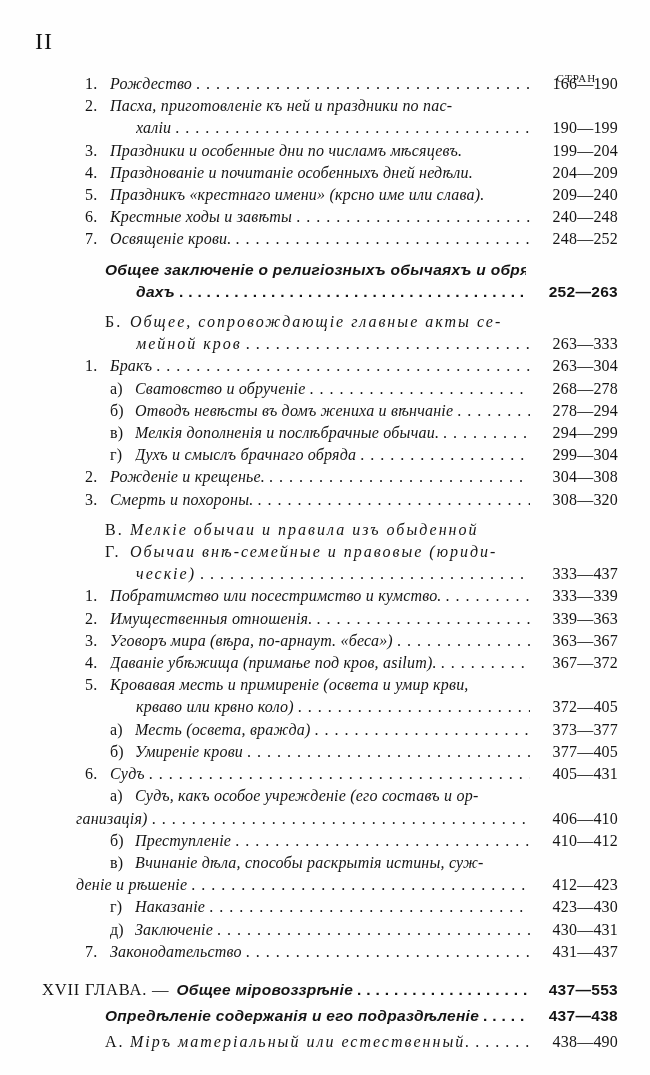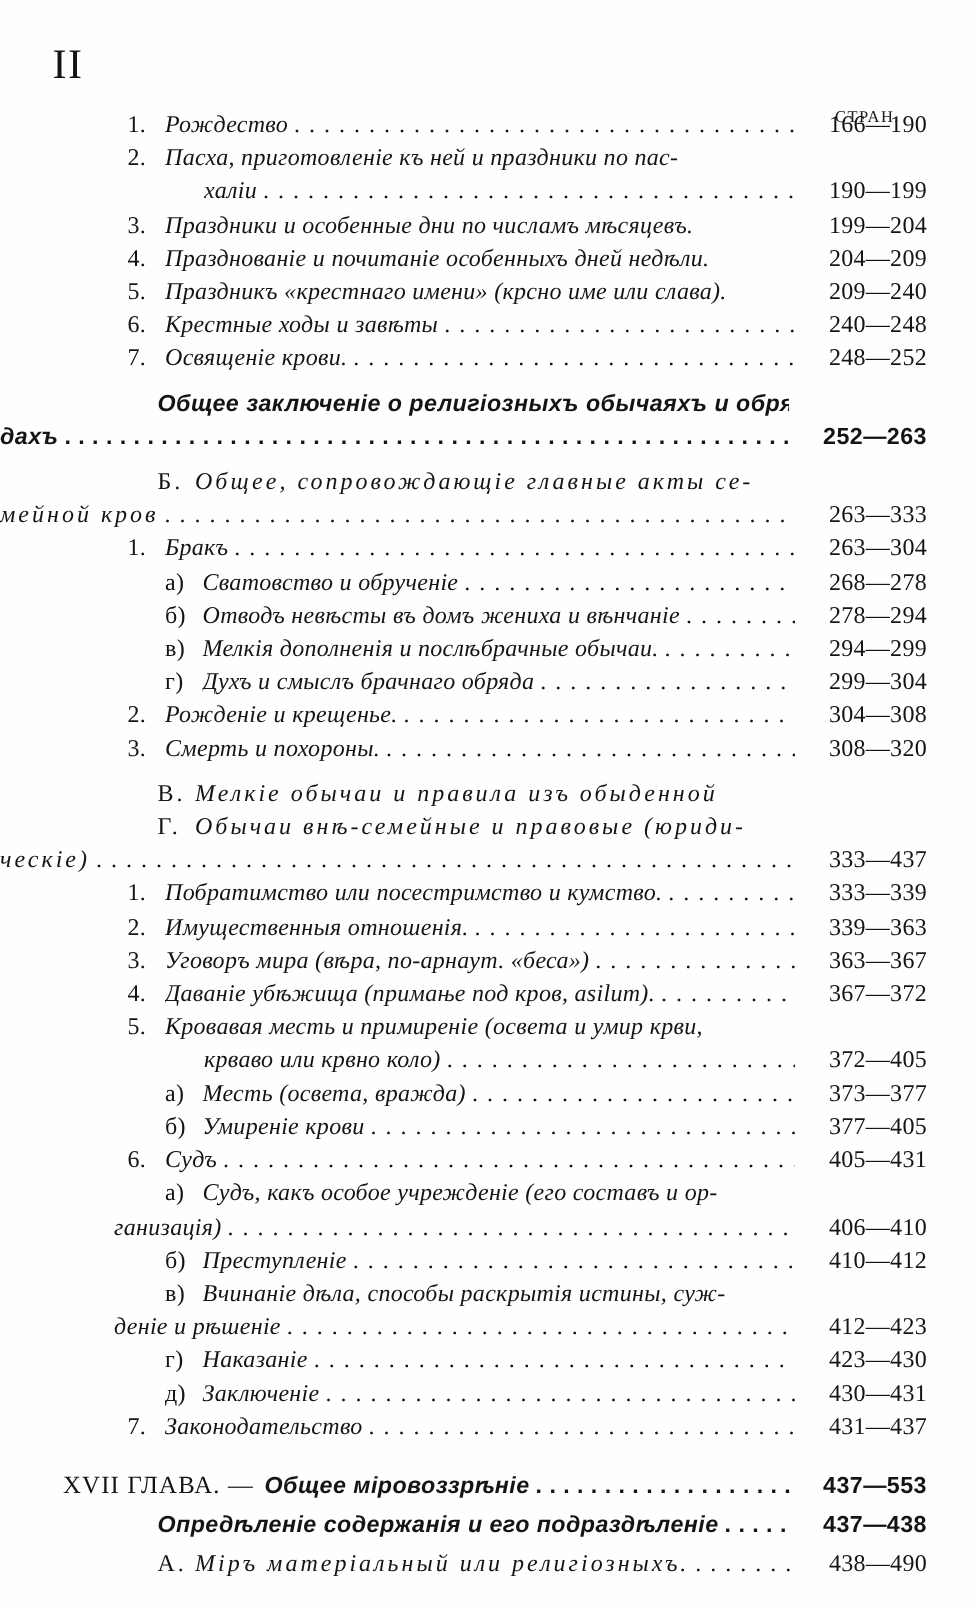--- a/index.html
+++ b/index.html
@@ -14,21 +14,21 @@
     background: #fefefe;
     box-sizing: border-box;
     overflow: hidden;
     font-family: "Liberation Serif", serif;
     color: #141414;
   }
   .folio {
     position: absolute;
     left: 35px;
     top: 28px;
-    font-size: 28px;
+    font-size: 24px;
     letter-spacing: 1px;
     font-weight: normal;
   }
   .col-header {
     position: absolute;
     top: 72px;
     right: 50px;
     font-size: 11px;
     letter-spacing: 1px;
     color: #1a1a1a;
@@ -46,21 +46,21 @@
     line-height: 22.2px;
     font-size: 16px;
     letter-spacing: 0.2px;
     white-space: nowrap;
   }
   
   .lvl-chapter     { padding-left: 42px;  }
   .lvl-item        { padding-left: 85px;  }
   .lvl-itemwrap    { padding-left: 136px; }
   .lvl-section     { padding-left: 105px; }
-  .lvl-sectionwrap { }
+  .lvl-sectionwrap { padding-left: 136px; }
   .lvl-sub         { padding-left: 110px; }
   .lvl-subwrap     { padding-left: 76px; }
 
   .gap-tiny  { margin-top: 4px;  }
   .gap-small { margin-top: 8px;  }
   .gap-large { margin-top: 16px; justify-content: space-between; }
 
   .num { flex: none; }
   .num:not(:empty) { min-width: 25px; }
   .prefix { flex: none; }
@@ -389,18 +389,18 @@
       <div class="row lvl-section bold gap-tiny">
     <span class="prefix"></span>
     <span class="num"></span>
     <span class="txt">Опредѣленіе содержанія и его подраздѣленіе</span>
     <span class="leader"></span>
     <span class="pages">437—438</span>
   </div>
       <div class="row lvl-section spaced gap-tiny">
     <span class="prefix"></span>
     <span class="num">А.</span>
-    <span class="txt">Міръ матеріальный или религіозныхъ.</span>
+    <span class="txt">Міръ матеріальный или естественный.</span>
     <span class="leader"></span>
     <span class="pages">438—490</span>
   </div>
     </div>
 </div>
 
 </body></html>

